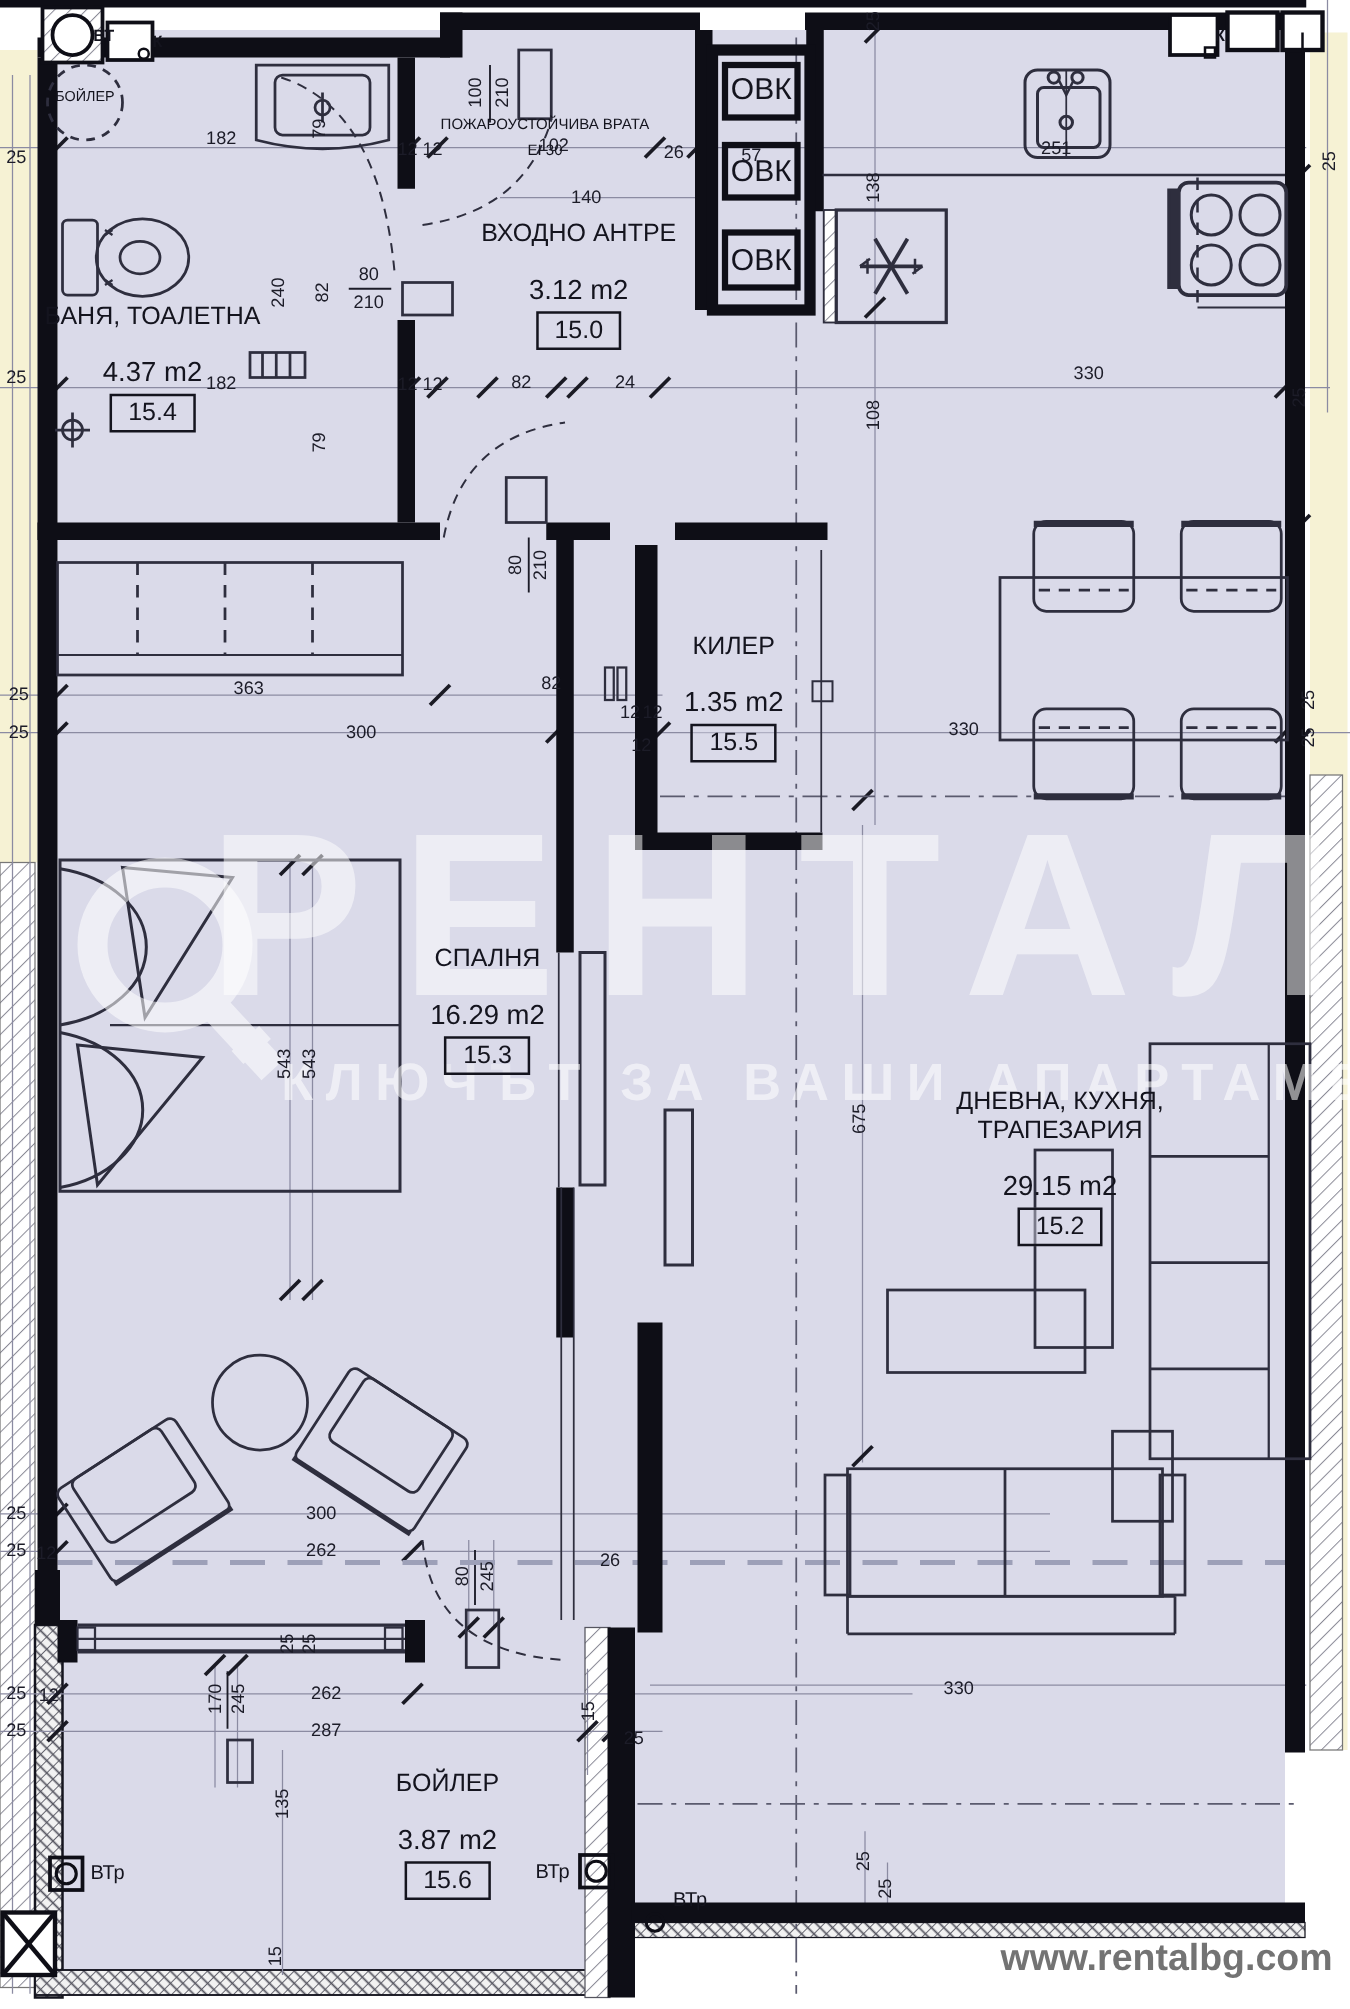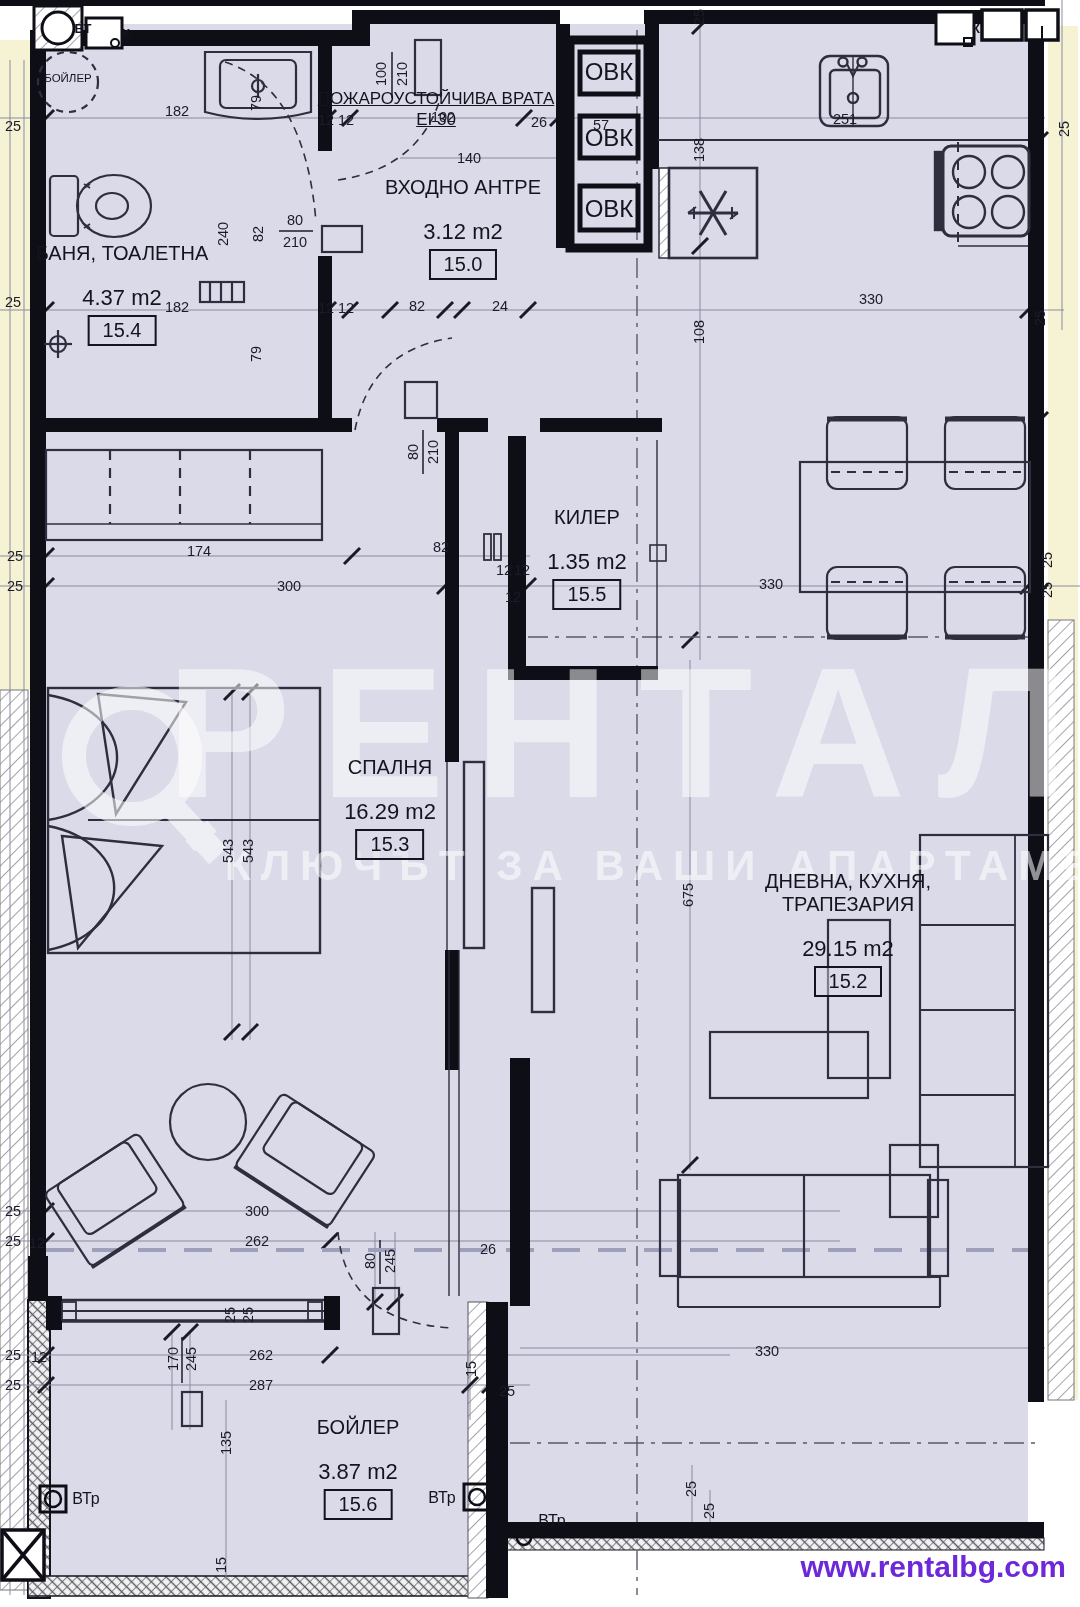--- a/index.html
+++ b/index.html
@@ -17,26 +17,26 @@
   
   #labels,#dims{position:absolute;left:0;top:0;width:1080px;height:1607px;z-index:3;}
   .lbl{position:absolute;transform:translate(-50%,-50%);color:#14141e;white-space:nowrap;}
   .room{position:absolute;transform:translateX(-50%);text-align:center;color:#14141e;z-index:3;}
   .room-name{font-size:20px;}
   .room-area{font-size:22px;margin-top:20px;}
   .room-num{display:inline-block;border:2px solid #14141e;padding:2px 13px;font-size:20px;margin-top:4px;
     background:rgba(218,218,233,0.45);}
   .dim{position:absolute;font-size:14.5px;color:#1c1c28;transform:translate(-50%,-50%);white-space:nowrap;}
   .dim.rot{transform:translate(-50%,-50%) rotate(-90deg);}
-  .ann{font-size:17px;text-decoration:underline;}
+  .ann{font-size:12px;}
   .ann-small{font-size:11.5px;}
   .ann-shaft{font-size:24px;}
   .ann-tag{font-size:13px;font-weight:bold;margin-left:25px;}
   .ann-vtr{font-size:16px;}
-  .footer-url{position:absolute;right:14px;top:1550px;font-size:30px;font-weight:bold;color:#6d28d9;z-index:3;}
+  .footer-url{position:absolute;right:14px;top:1550px;font-size:30px;font-weight:bold;color:#737373;z-index:3;}
 </style>
 </head>
 <body>
 
 <div id="page">
 
 <svg id="plan-svg" width="1080" height="1607" viewBox="0 0 1080 1607">
   <defs>
     <pattern id="diag" width="9" height="9" patternUnits="userSpaceOnUse" patternTransform="rotate(45)">
       <rect width="9" height="9" fill="#ffffff"></rect>
@@ -473,21 +473,21 @@
       <span class="dim" style="left: 871px; top: 299px;">330</span>
       <span class="dim" style="left: 295px; top: 220px;">80</span>
       <span class="dim" style="left: 295px; top: 242px;">210</span>
       <span class="dim rot" style="left: 223px; top: 234px;">240</span>
       <span class="dim rot" style="left: 258px; top: 234px;">82</span>
       <span class="dim rot" style="left: 256px; top: 354px;">79</span>
       <span class="dim rot" style="left: 699px; top: 332px;">108</span>
       <span class="dim rot" style="left: 1040px; top: 318px;">25</span>
       <span class="dim" style="left: 15px; top: 556px;">25</span>
       <span class="dim" style="left: 15px; top: 586px;">25</span>
-      <span class="dim" style="left: 199px; top: 551px;">174</span>
+      <span class="dim" style="left: 199px; top: 551px;">363</span>
       <span class="dim" style="left: 441px; top: 547px;">82</span>
       <span class="dim" style="left: 504px; top: 570px;">12</span>
       <span class="dim" style="left: 522px; top: 570px;">12</span>
       <span class="dim" style="left: 513px; top: 597px;">12</span>
       <span class="dim" style="left: 289px; top: 586px;">300</span>
       <span class="dim" style="left: 771px; top: 584px;">330</span>
       <span class="dim rot" style="left: 413px; top: 452px;">80</span>
       <span class="dim rot" style="left: 433px; top: 452px;">210</span>
       <span class="dim rot" style="left: 1047px; top: 560px;">25</span>
       <span class="dim rot" style="left: 1047px; top: 590px;">25</span>

